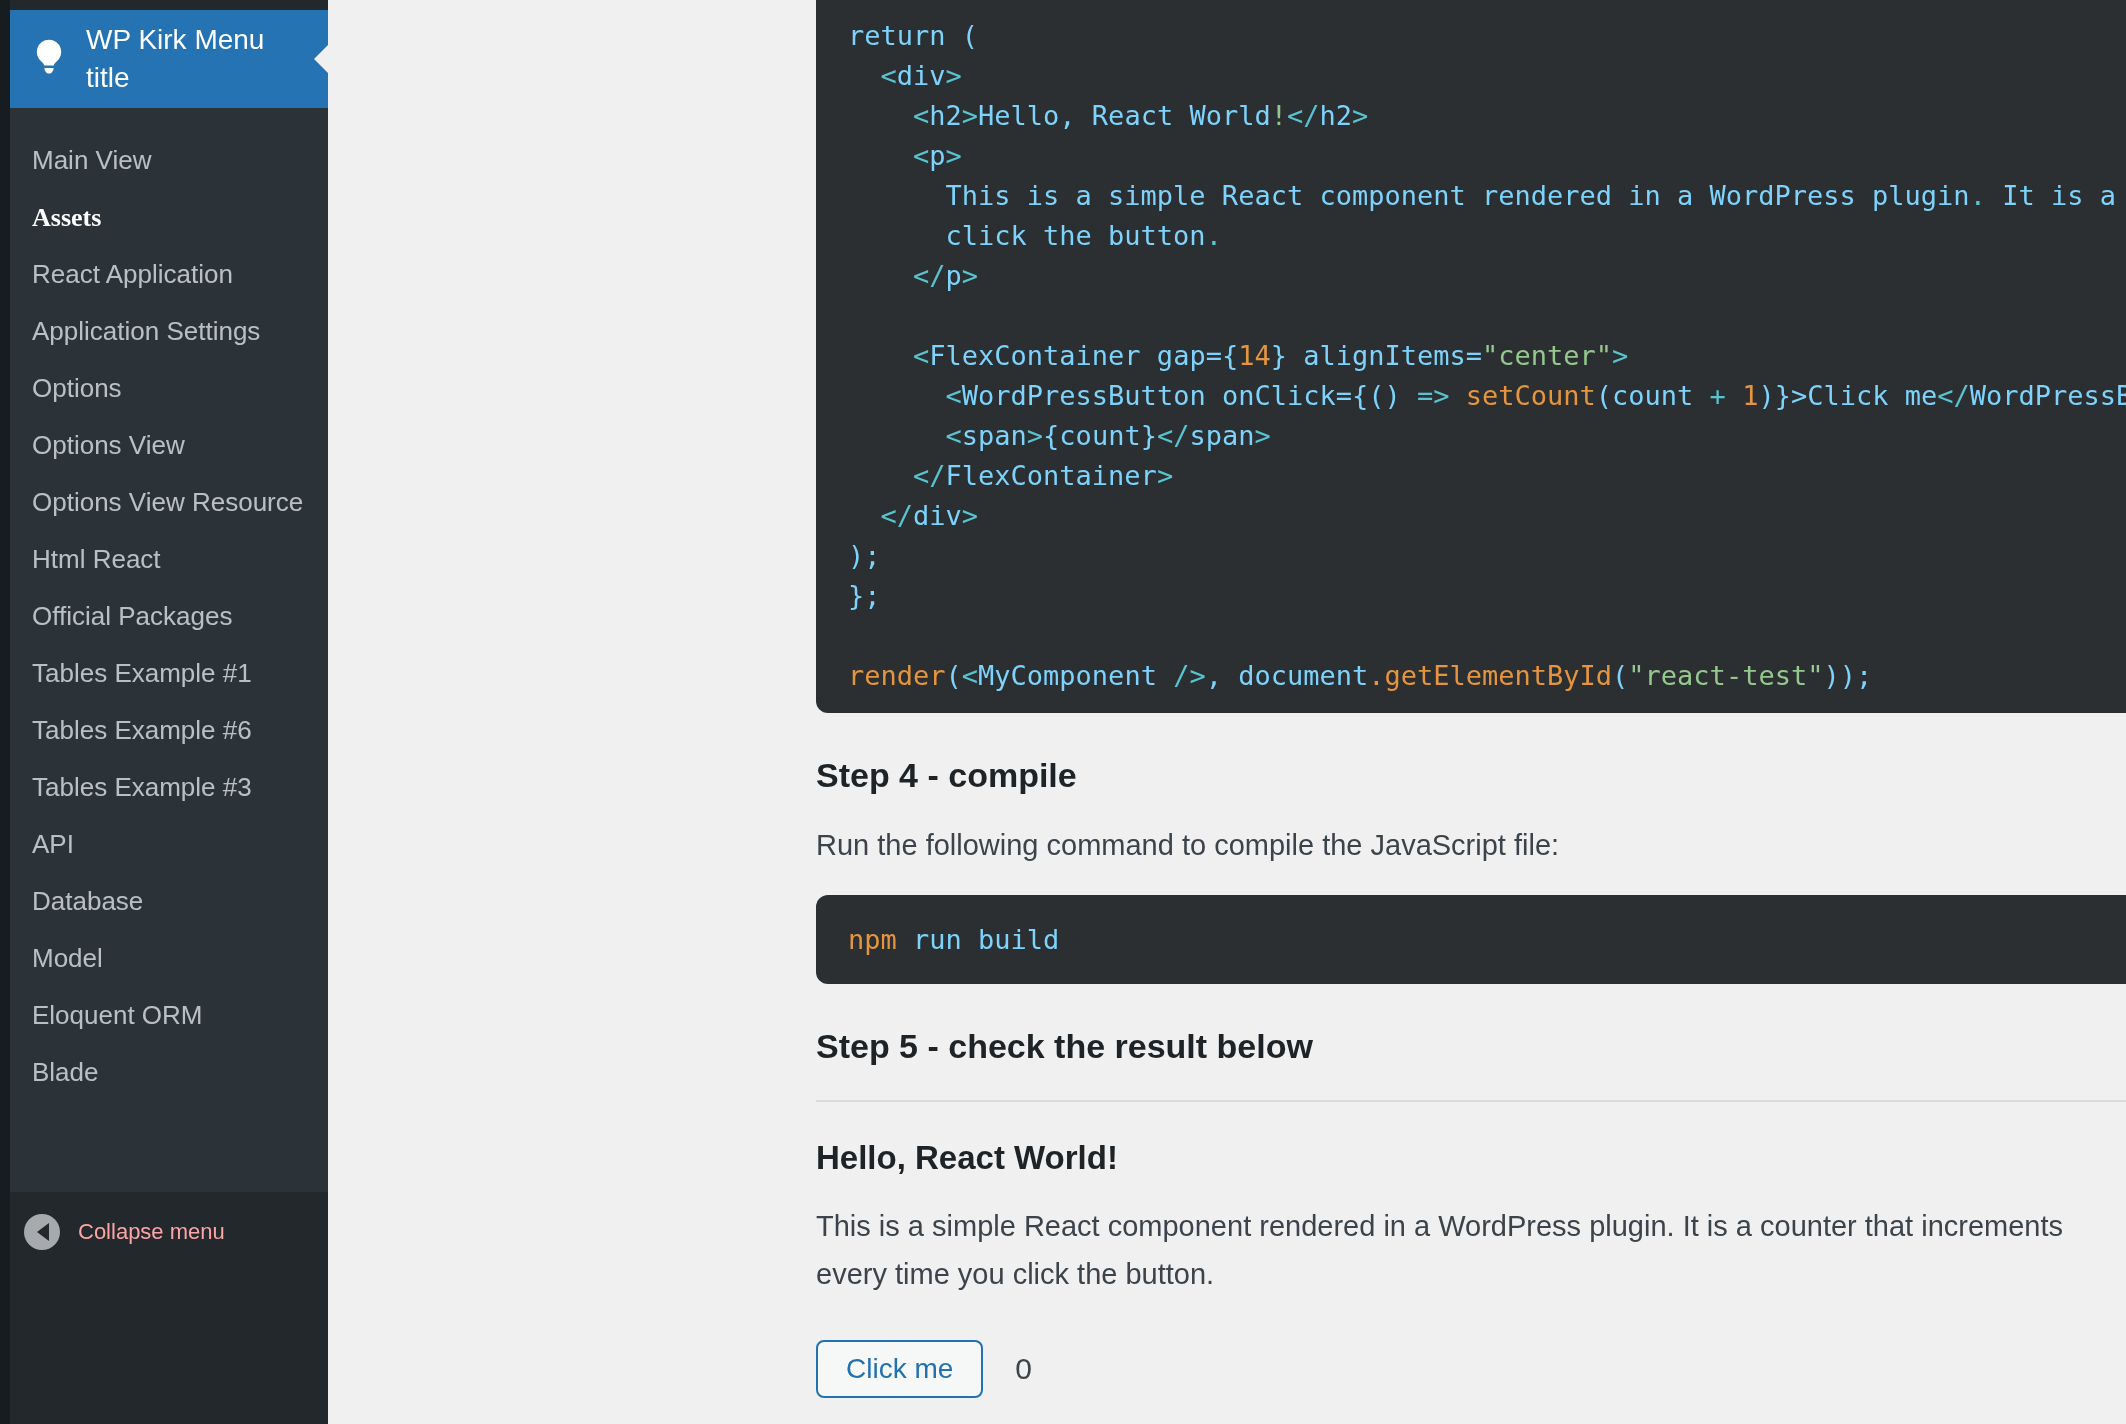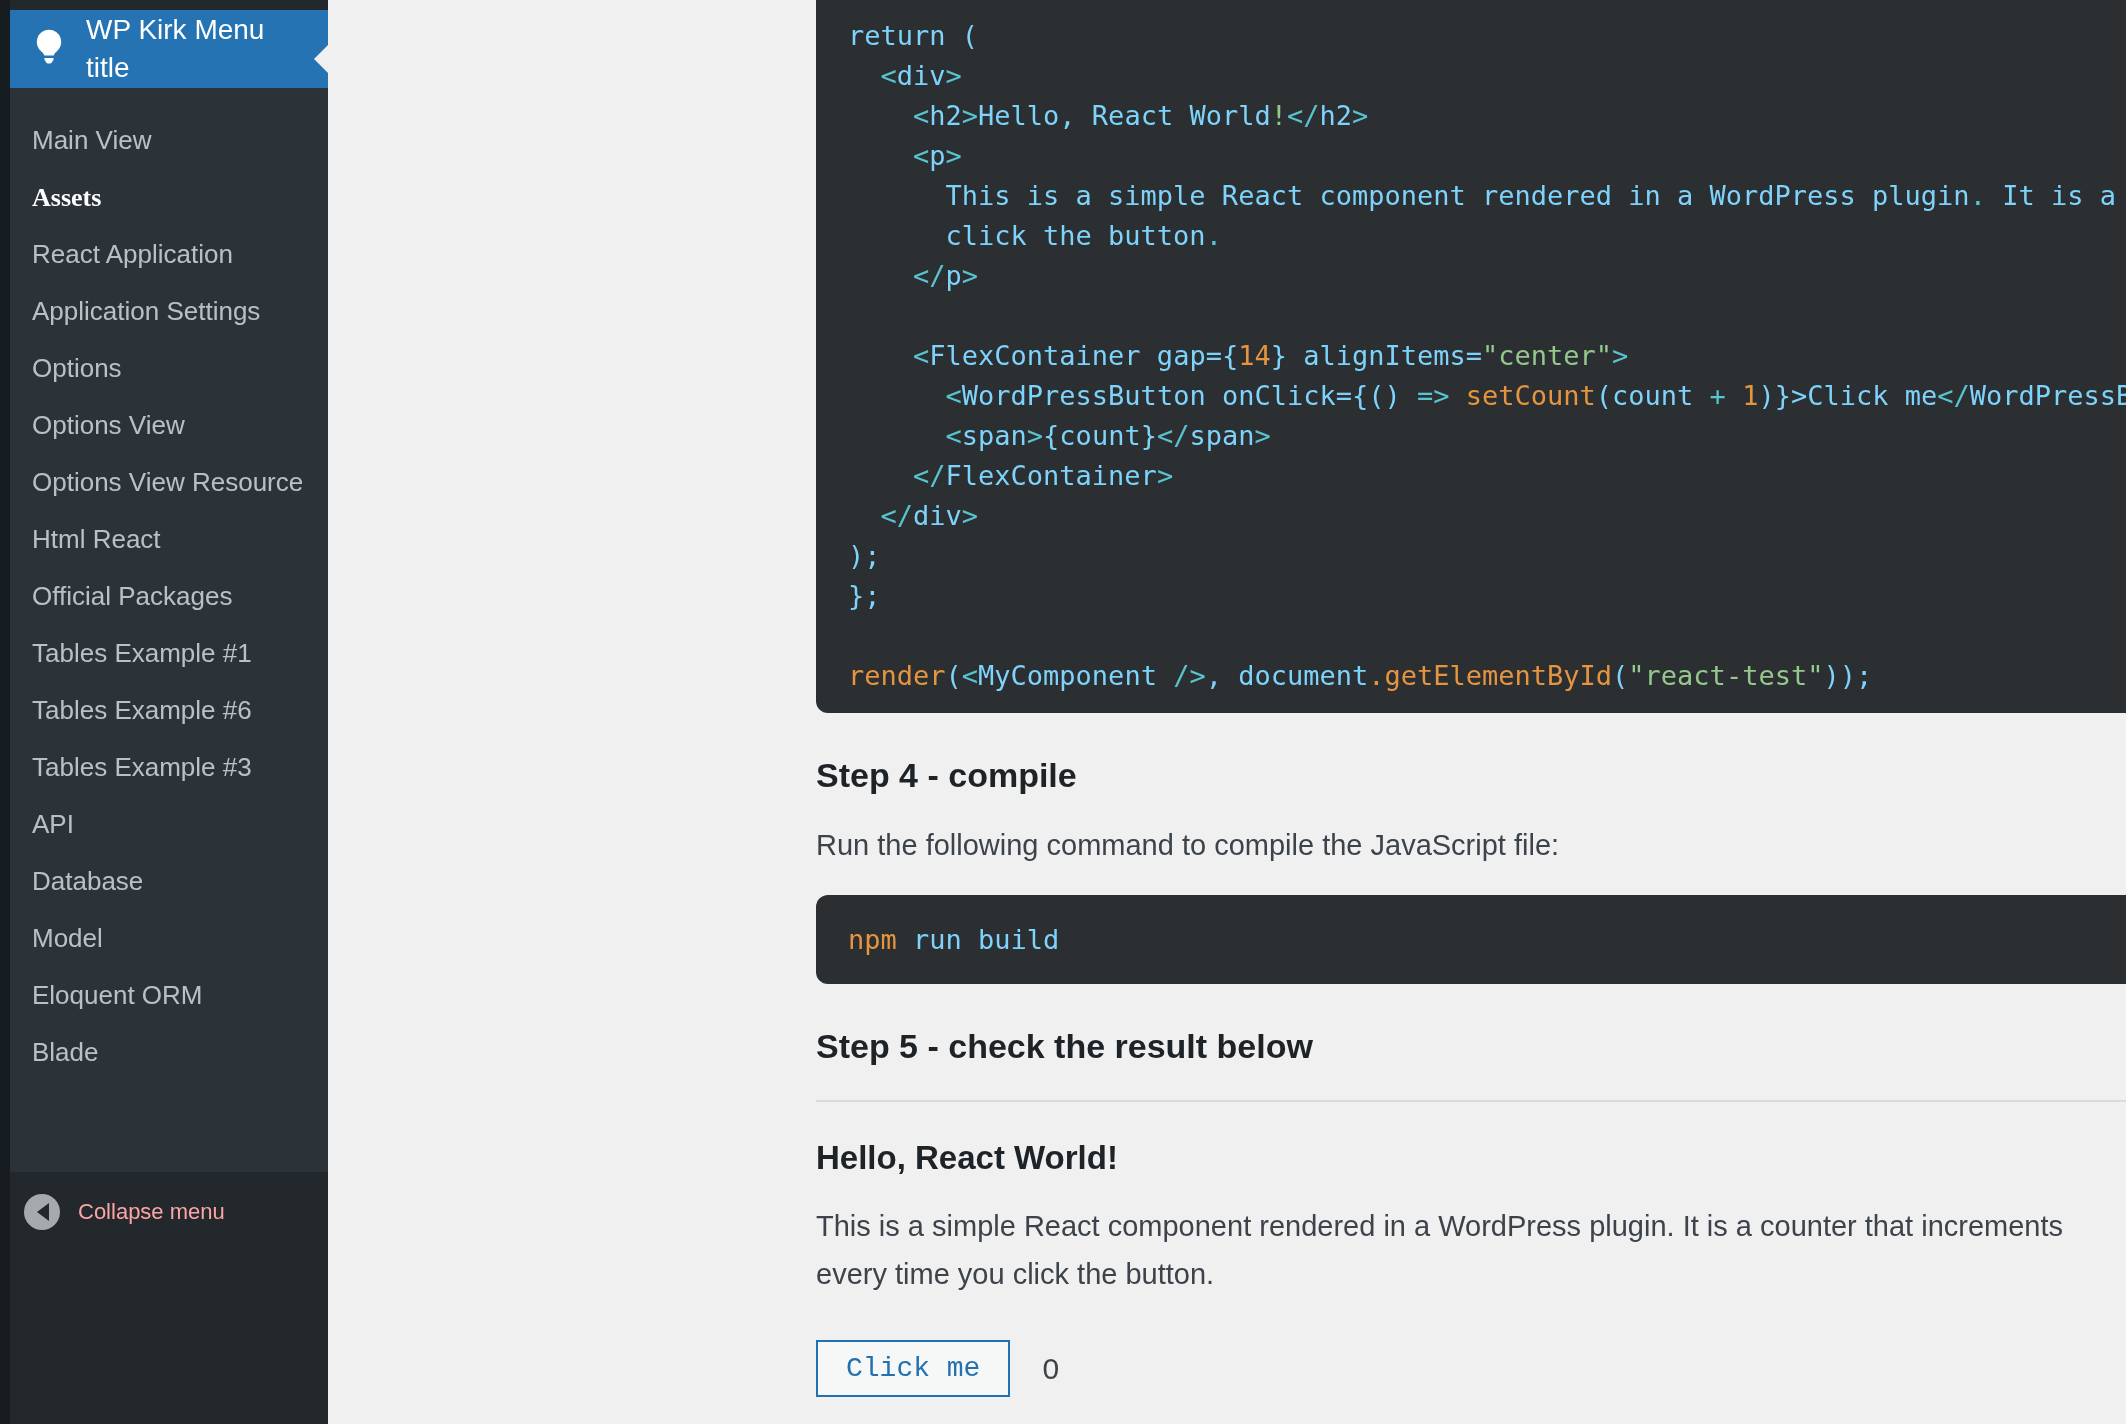--- a/index.html
+++ b/index.html
@@ -15,21 +15,21 @@
     position:relative;
     width:328px; min-width:328px; height:1424px;
     background:#23282d;
   }
   .sidebar-strip {
     position:absolute; left:0; top:0; width:10px; height:1424px;
     background:#171c20; z-index:5;
   }
   .menu-header {
     position:relative;
-    margin-top:10px; height:78px;
+    margin-top:10px; height:98px;
     background:#2573b2;
     display:flex; align-items:center;
     padding-left:28px;
   }
   .menu-header .bulb { width:42px; height:46px; margin-right:16px; flex:0 0 auto; }
   .menu-header-title {
     color:#fff; font-size:28px; line-height:38px; font-weight:400;
     padding-right:40px;
   }
   .menu-arrow {
@@ -130,23 +130,23 @@
     color:#3c434a;
     max-width:1274px;
   }
   .button-row {
     margin-top:42px;
     display:flex; align-items:center; gap:32px;
   }
   .wp-button {
     background:#f6f7f7;
     border:2px solid #2271b1;
-    border-radius:0;
+    border-radius:8px;
     color:#2271b1;
-    font-family:Liberation Mono, monospace;
+    font-family:Liberation Sans, sans-serif;
     font-size:28px;
     padding:11px 28px;
     cursor:pointer;
   }
   .counter-value { font-size:30px; color:#3c434a; }
 </style>
 </head>
 <body>
 
 <div class="sidebar">

